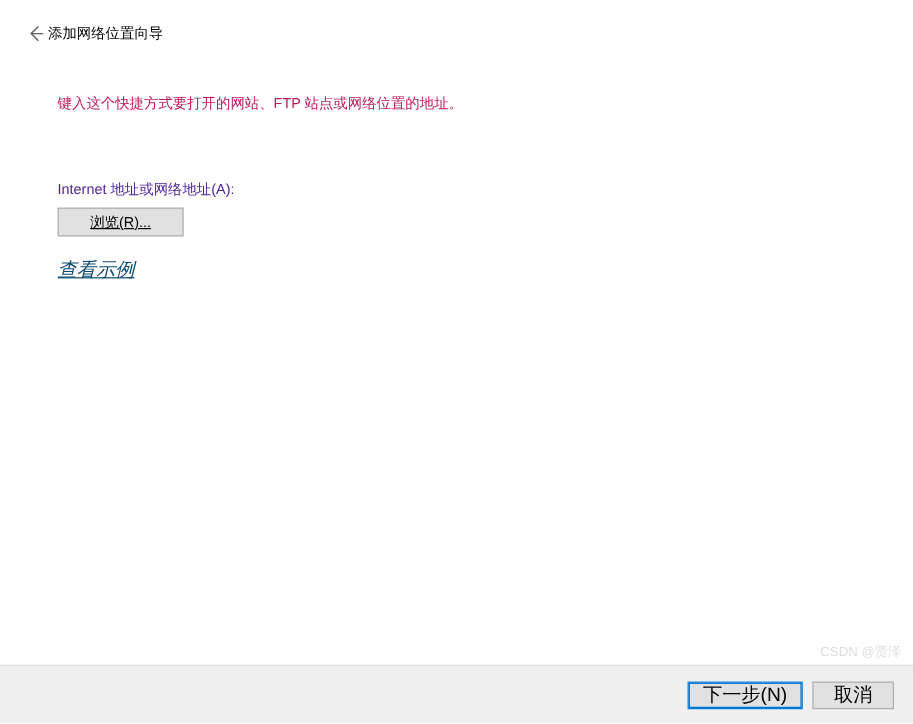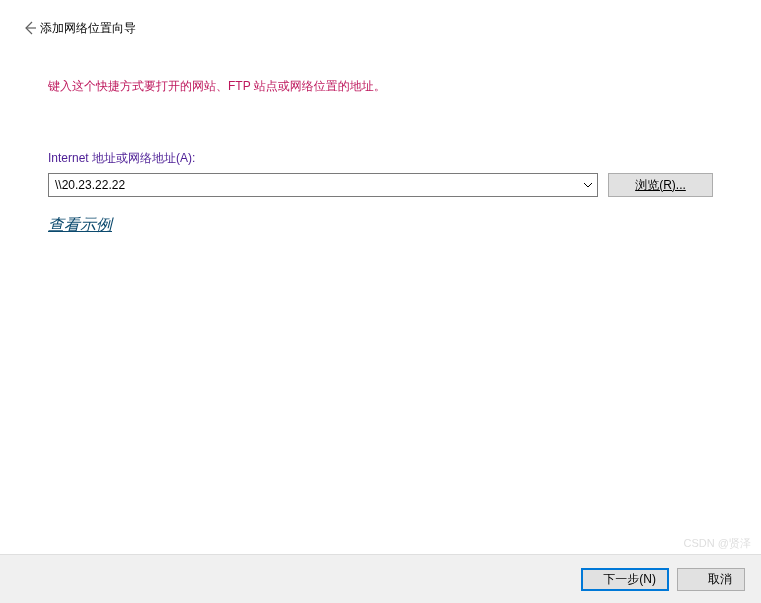--- a/index.html
+++ b/index.html
@@ -126,25 +126,24 @@
       align-items: center;
       justify-content: flex-end;
       padding: 0 16px;
       gap: 8px;
     }
     .footer-button {
       height: 23px;
       min-width: 88px;
       background: #e1e1e1;
       border: 1px solid #adadad;
-      font-size: 12px;
+      font-size: 16px;
       font-family: inherit;
       cursor: pointer;
       padding: 0 12px;
-      text-align: right;
     }
     .footer-button.primary {
       border: 1px solid #0078d7;
       box-shadow: inset 0 0 0 1px #0078d7;
     }
     .cancel-button {
       min-width: 68px;
     }
     .watermark {
       position: absolute;
@@ -167,28 +166,20 @@
   </div>
   <div class="window-title">添加网络位置向导</div>
 </div>
 
 <div class="content">
   <div class="description">键入这个快捷方式要打开的网站、FTP 站点或网络位置的地址。</div>
   
   <div class="field-label">Internet 地址或网络地址(A):</div>
   
   <div class="input-row">
-    <div class="combo-input">
-      <input type="text" value="\\20.23.22.22" style="">
-      <div class="combo-dropdown">
-        <svg viewBox="0 0 10 6">
-          <path d="M1 1 L5 5 L9 1" stroke="currentColor" stroke-width="1" fill="none"></path>
-        </svg>
-      </div>
-    </div>
     <button class="browse-button">浏览(R)...</button>
   </div>
   
   <a class="example-link">查看示例</a>
 </div>
 
 <div class="watermark">CSDN @贤泽</div>
 
 <div class="footer">
   <button class="footer-button primary">下一步(N)</button>

